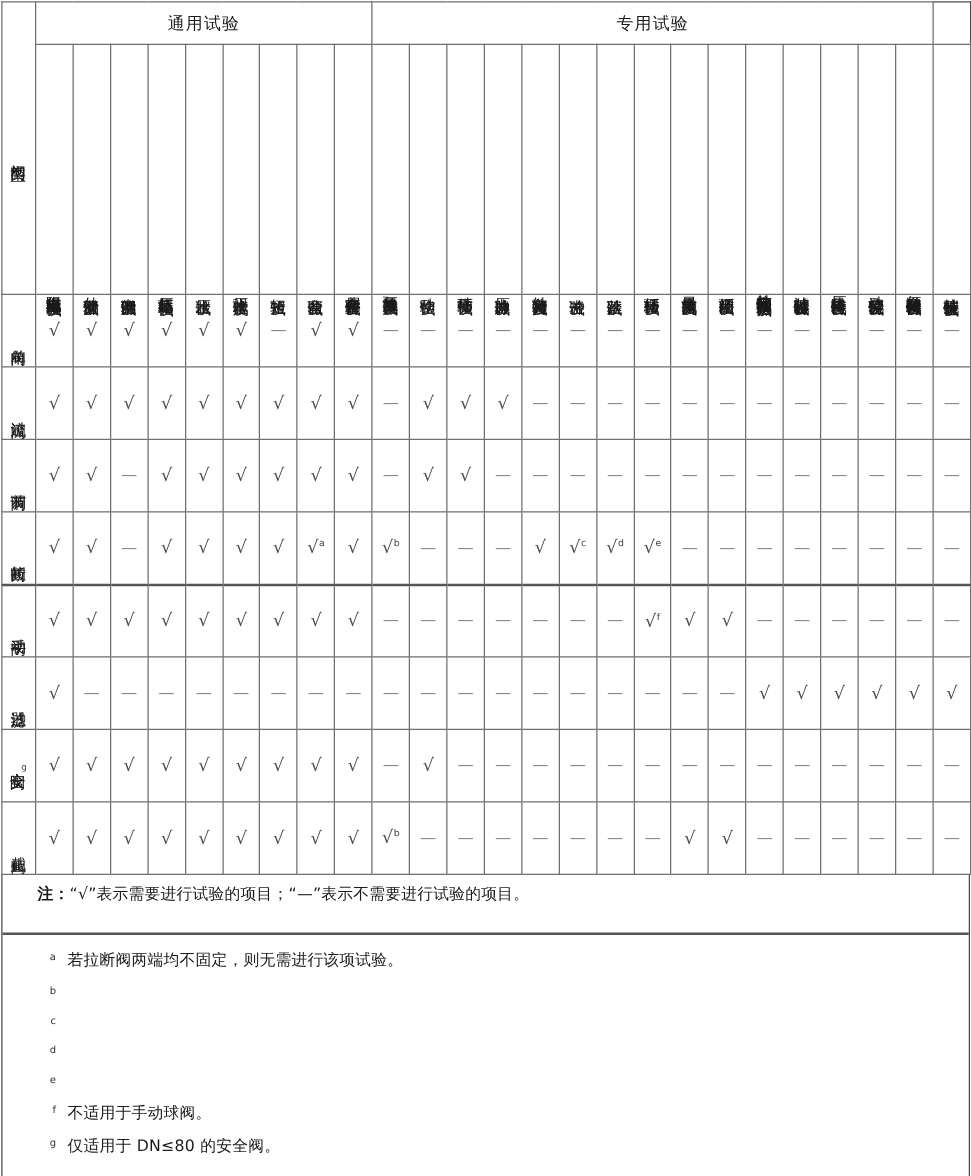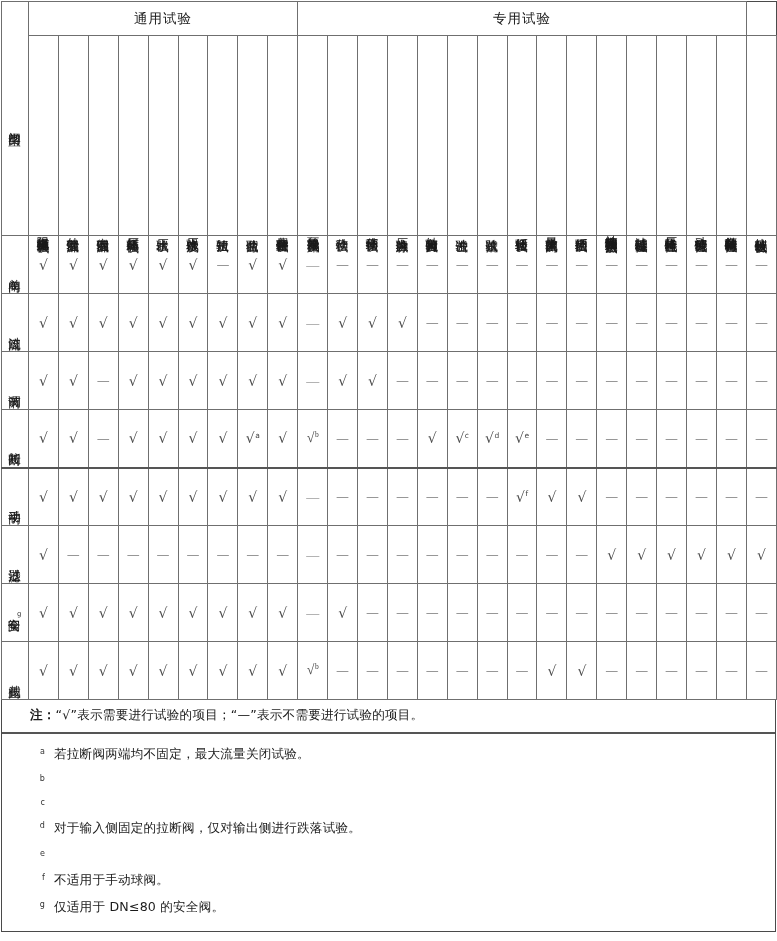--- a/index.html
+++ b/index.html
@@ -83,31 +83,31 @@
   sup.fn {
     font-size: 7.5px;
     vertical-align: super;
     color: #444;
     margin-left: 0.5px;
   }
   .rowlabel sup.fn { font-size: 7px; }
 
   
   tr.sep-after td { border-bottom: 2px solid #555; }
-  td.colsep-left { border-left: 2px solid #555; font-family: Liberation Serif, serif; }
+  td.colsep-left { border-left: 2px solid #555; }
 
   
   .notebox {
     width: 775px;
     margin: 0 0 0 1px;
     border: 1px solid #4a4a4a;
     border-top: none;
   }
   .note-line {
-    padding: 7px 0 8px 28px;
+    padding: 7px 0 22px 28px;
     font-size: 12.6px;
     color: #1a1a1a;
     border-bottom: 2px solid #555;
     letter-spacing: 0.2px;
   }
   .note-line b { font-weight: bold; }
 
   .footnotes {
     padding: 6px 0 10px 0;
   }
@@ -425,31 +425,30 @@
       </tbody>
   </table>
 
   <div class="notebox">
     <div class="note-line">
       <b>注：</b><span>“√”表示需要进行试验的项目；“—”表示不需要进行试验的项目。</span>
     </div>
     <div class="footnotes" id="footnote-list">
         <div class="fn-row">
           <span class="fn-mark">a</span>
-          <span class="fn-text">若拉断阀两端均不固定，最大流量关闭试验。</span>
+          <span class="fn-text">若拉断阀两端均不固定，则无需进行该项试验。</span>
         </div>
         <div class="fn-row">
           <span class="fn-mark">b</span>
         </div>
         <div class="fn-row">
           <span class="fn-mark">c</span>
         </div>
         <div class="fn-row">
           <span class="fn-mark">d</span>
-          <span class="fn-text">对于输入侧固定的拉断阀，仅对输出侧进行跌落试验。</span>
         </div>
         <div class="fn-row">
           <span class="fn-mark">e</span>
         </div>
         <div class="fn-row">
           <span class="fn-mark">f</span>
           <span class="fn-text">不适用于手动球阀。</span>
         </div>
         <div class="fn-row">
           <span class="fn-mark">g</span>

